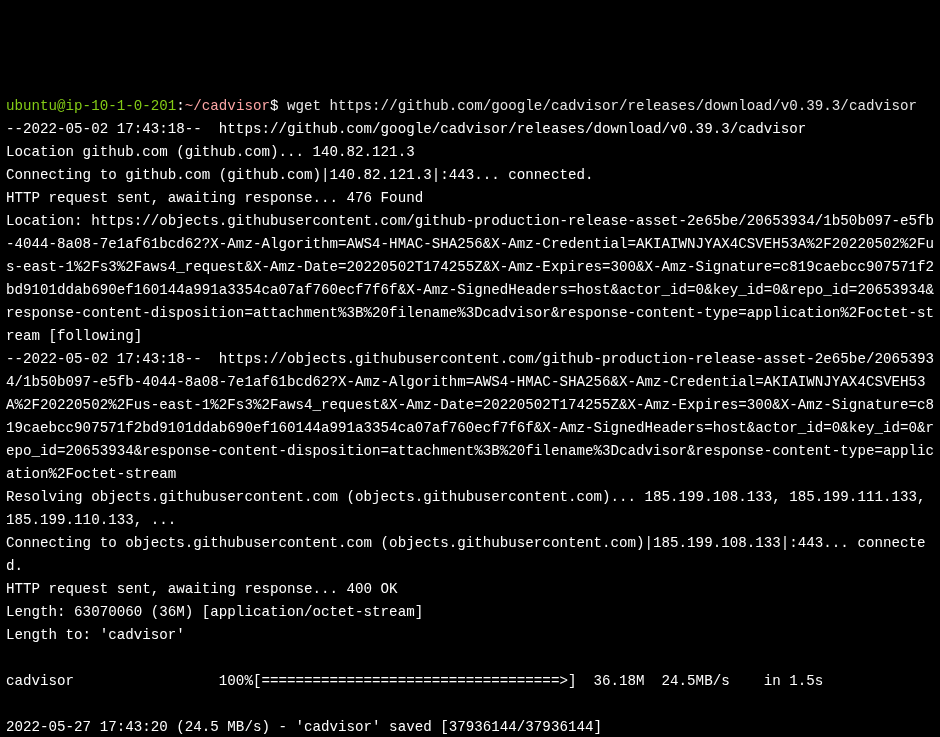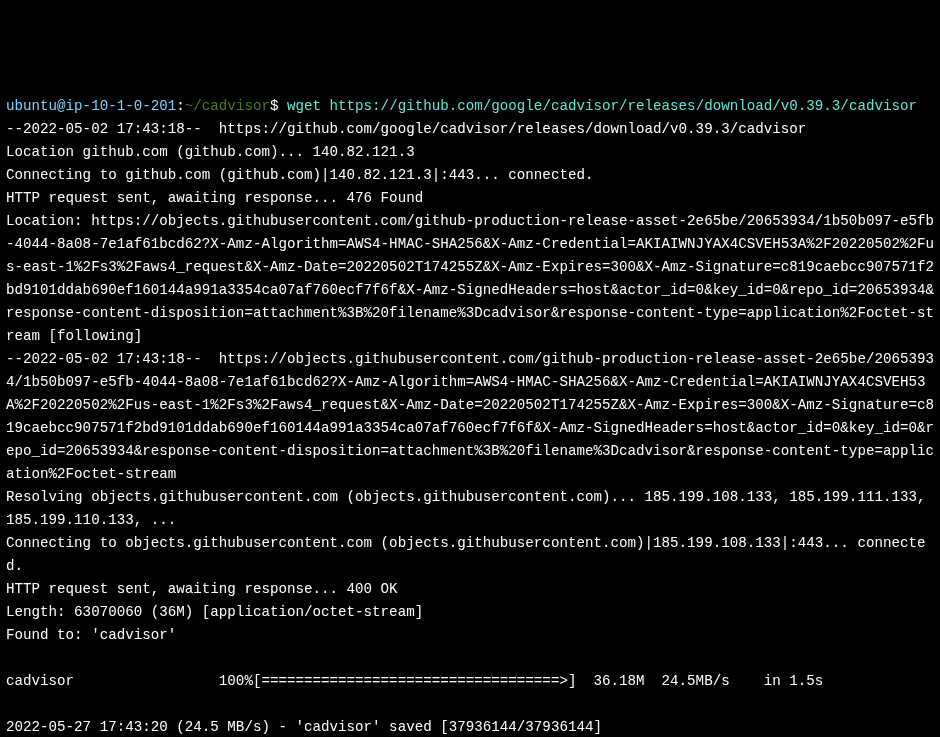--- a/index.html
+++ b/index.html
@@ -14,34 +14,34 @@
       font-size: 14.2px;
       line-height: 1.62;
       padding: 3px 6px;
       width: 940px;
       height: 737px;
       overflow: hidden;
       white-space: pre-wrap;
       word-break: break-all;
     }
     .prompt-user {
-      color: #7dd3fc;
+      color: #84cc16;
       margin-top: 7px;
     }
     .prompt-colon {
       color: #ffffff;
     }
     .prompt-path {
-      color: #4d7c0f;
+      color: #fca5a5;
     }
     .prompt-dollar {
       color: #ffffff;
     }
     .command {
-      color: #5eead4;
+      color: #e5e5e5;
     }
     .output {
       color: #ffffff;
       margin-top: 40px;
     }
   </style>
 </head>
 <body>
 
 
@@ -50,21 +50,21 @@
 <span class="output">--2022-05-02 17:43:18--  https://github.com/google/cadvisor/releases/download/v0.39.3/cadvisor</span>
 <span class="output">Location github.com (github.com)... 140.82.121.3</span>
 <span class="output">Connecting to github.com (github.com)|140.82.121.3|:443... connected.</span>
 <span class="output">HTTP request sent, awaiting response... 476 Found</span>
 <span class="output">Location: https://objects.githubusercontent.com/github-production-release-asset-2e65be/20653934/1b50b097-e5fb-4044-8a08-7e1af61bcd62?X-Amz-Algorithm=AWS4-HMAC-SHA256&amp;X-Amz-Credential=AKIAIWNJYAX4CSVEH53A%2F20220502%2Fus-east-1%2Fs3%2Faws4_request&amp;X-Amz-Date=20220502T174255Z&amp;X-Amz-Expires=300&amp;X-Amz-Signature=c819caebcc907571f2bd9101ddab690ef160144a991a3354ca07af760ecf7f6f&amp;X-Amz-SignedHeaders=host&amp;actor_id=0&amp;key_id=0&amp;repo_id=20653934&amp;response-content-disposition=attachment%3B%20filename%3Dcadvisor&amp;response-content-type=application%2Foctet-stream [following]</span>
 <span class="output">--2022-05-02 17:43:18--  https://objects.githubusercontent.com/github-production-release-asset-2e65be/20653934/1b50b097-e5fb-4044-8a08-7e1af61bcd62?X-Amz-Algorithm=AWS4-HMAC-SHA256&amp;X-Amz-Credential=AKIAIWNJYAX4CSVEH53A%2F20220502%2Fus-east-1%2Fs3%2Faws4_request&amp;X-Amz-Date=20220502T174255Z&amp;X-Amz-Expires=300&amp;X-Amz-Signature=c819caebcc907571f2bd9101ddab690ef160144a991a3354ca07af760ecf7f6f&amp;X-Amz-SignedHeaders=host&amp;actor_id=0&amp;key_id=0&amp;repo_id=20653934&amp;response-content-disposition=attachment%3B%20filename%3Dcadvisor&amp;response-content-type=application%2Foctet-stream</span>
 <span class="output">Resolving objects.githubusercontent.com (objects.githubusercontent.com)... 185.199.108.133, 185.199.111.133, 185.199.110.133, ...</span>
 <span class="output">Connecting to objects.githubusercontent.com (objects.githubusercontent.com)|185.199.108.133|:443... connected.</span>
 <span class="output">HTTP request sent, awaiting response... 400 OK</span>
 <span class="output">Length: 63070060 (36M) [application/octet-stream]</span>
-<span class="output">Found to: 'cadvisor'</span>
+<span class="output">Length to: 'cadvisor'</span>
 <span class="output"></span>
 <span class="output">cadvisor                 100%[===================================&gt;]  36.18M  24.5MB/s    in 1.5s</span>
 <span class="output"></span>
 <span class="output">2022-05-27 17:43:20 (24.5 MB/s) - 'cadvisor' saved [37936144/37936144]</span>
 <span class="output"></span>
 
 </span>
 
 
 

